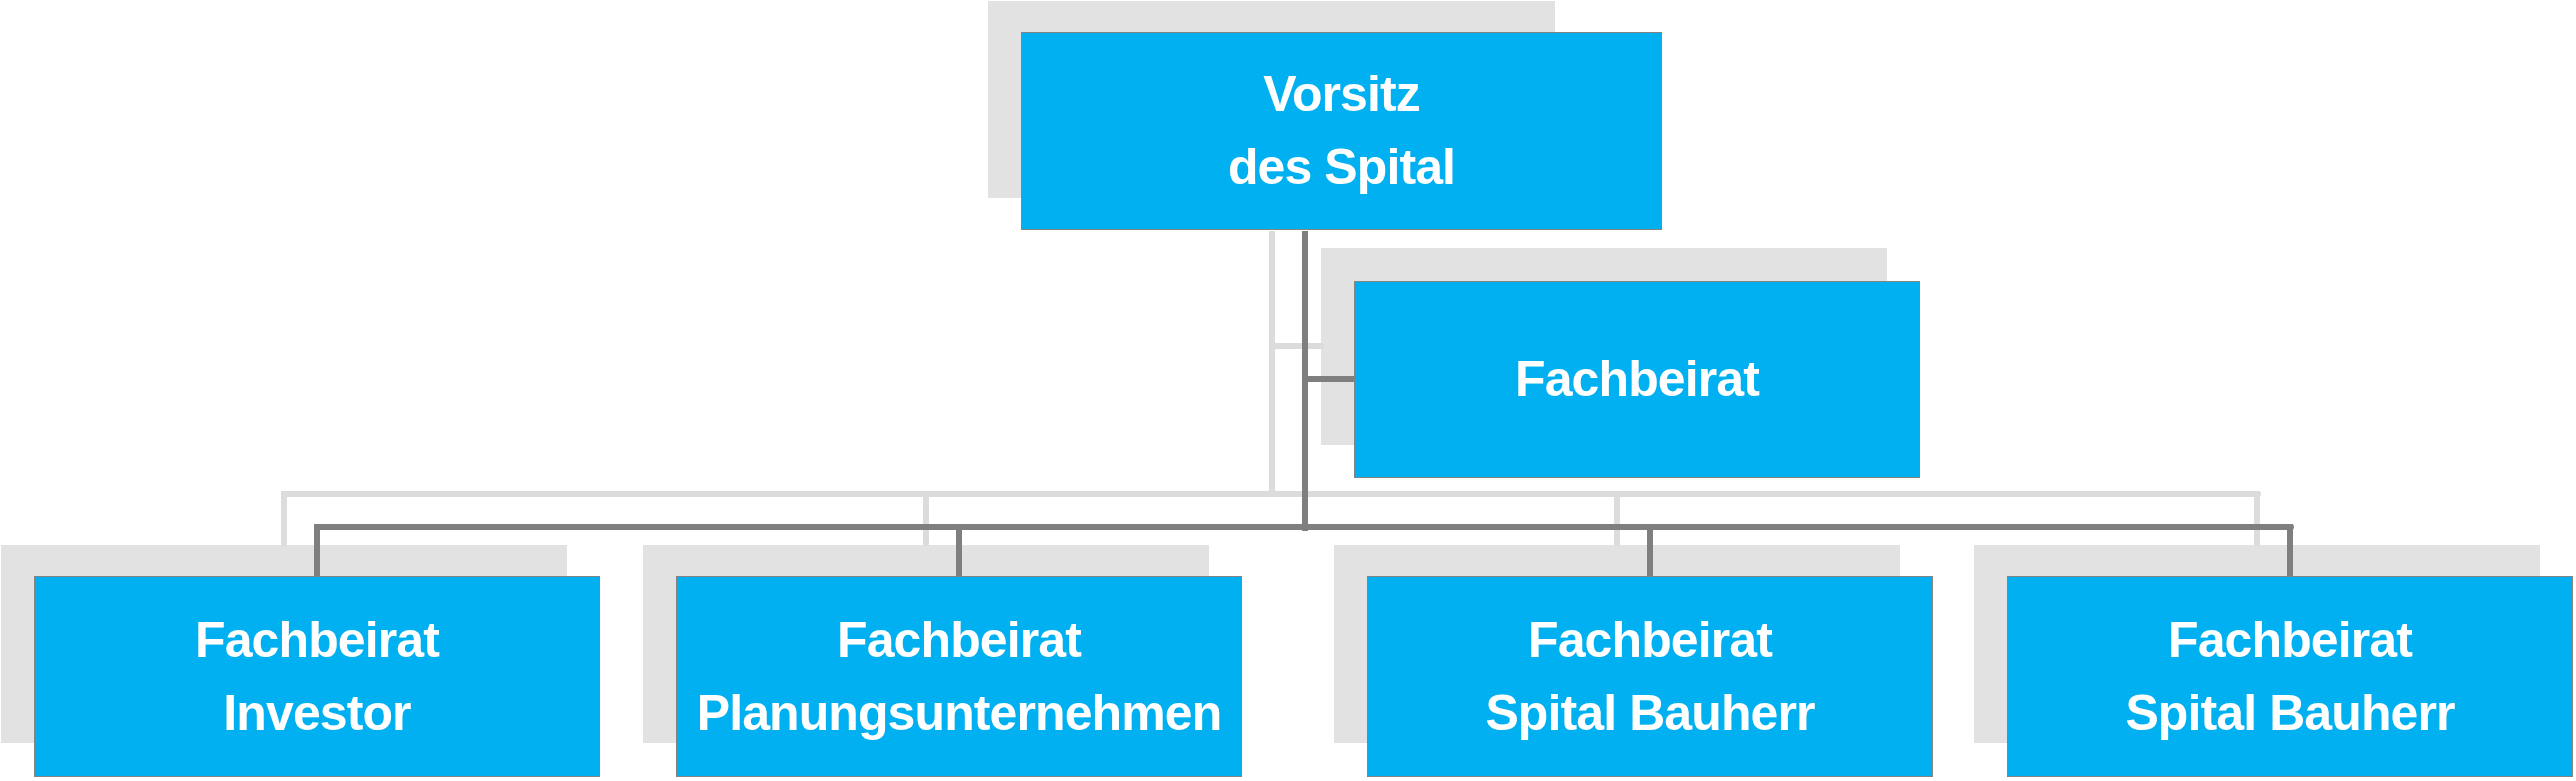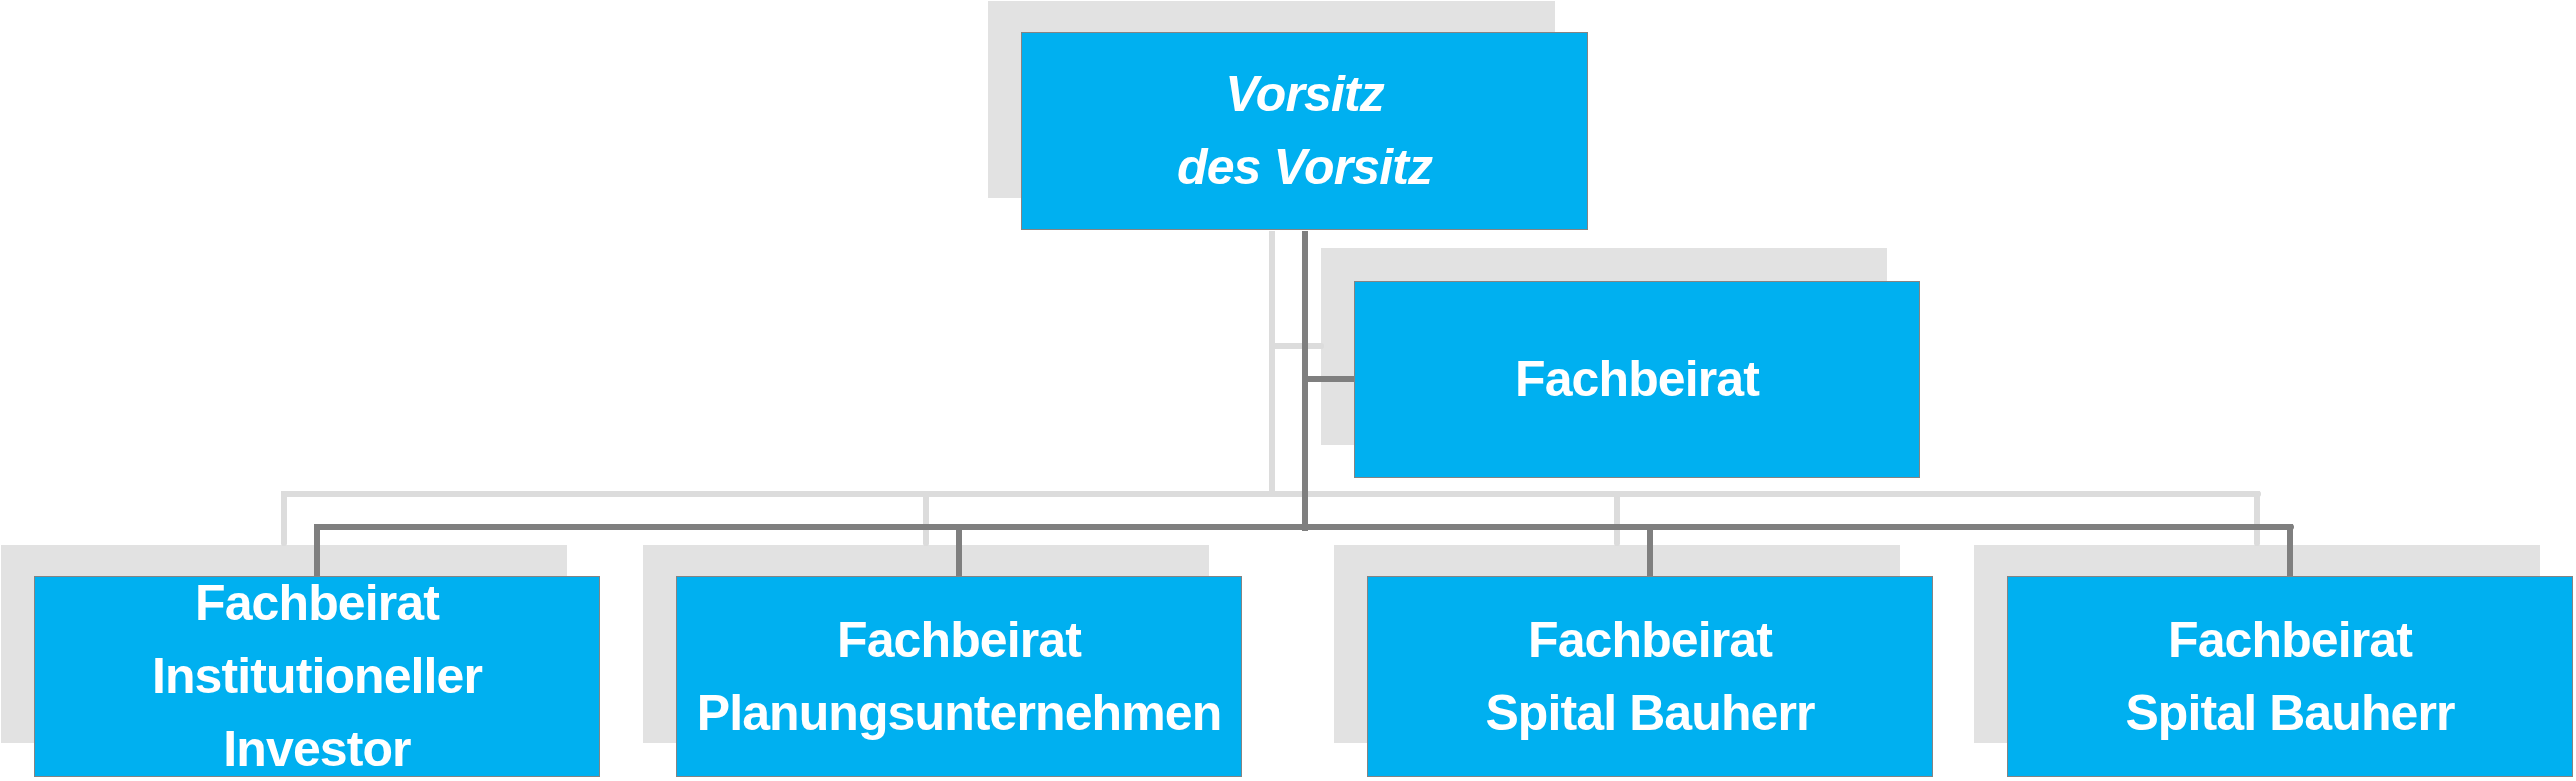--- a/index.html
+++ b/index.html
@@ -53,21 +53,21 @@
     align-items: center;
     justify-content: center;
     text-align: center;
     color: var(--text, #ffffff);
     font-weight: bold;
     font-size: 50px;
     line-height: 73px;
     letter-spacing: -0.9px;
     white-space: nowrap;
   }
-  #n-vorsitz { left: 1021px; top: 32px;  width: 567px; height: 198px; font-style: italic; }
+  #n-vorsitz { left: 1021px; top: 32px;  width: 641px; height: 198px; }
   #n-wiss    { left: 1354px; top: 281px; width: 566px; height: 197px; }
   #n-b1      { left: 34px;   top: 576px; width: 566px; height: 201px; }
   #n-b2      { left: 676px;  top: 576px; width: 566px; height: 201px; }
   #n-b3      { left: 1367px; top: 576px; width: 566px; height: 201px; }
   #n-b4      { left: 2007px; top: 576px; width: 566px; height: 201px; }
   .ln { display: block; }
 </style>
 </head>
 <body>
 
@@ -91,30 +91,29 @@
   <div class="dline" id="dk-trunk"></div>
   <div class="dline" id="dk-elbow"></div>
   <div class="dline" id="dk-bus"></div>
   <div class="dline" id="dk-drop1"></div>
   <div class="dline" id="dk-drop2"></div>
   <div class="dline" id="dk-drop3"></div>
   <div class="dline" id="dk-drop4"></div>
 
   <div class="node" id="n-vorsitz">
     <span class="ln">Vorsitz</span>
-    <span class="ln">des Vorsitz</span>
+    <span class="ln">des Spital</span>
   </div>
 
   <div class="node" id="n-wiss">
     <span class="ln">Fachbeirat</span>
   </div>
 
   <div class="node" id="n-b1">
     <span class="ln">Fachbeirat</span>
-    <span class="ln">Institutioneller</span>
     <span class="ln">Investor</span>
   </div>
 
   <div class="node" id="n-b2">
     <span class="ln">Fachbeirat</span>
     <span class="ln">Planungsunternehmen</span>
   </div>
 
   <div class="node" id="n-b3">
     <span class="ln">Fachbeirat</span>

